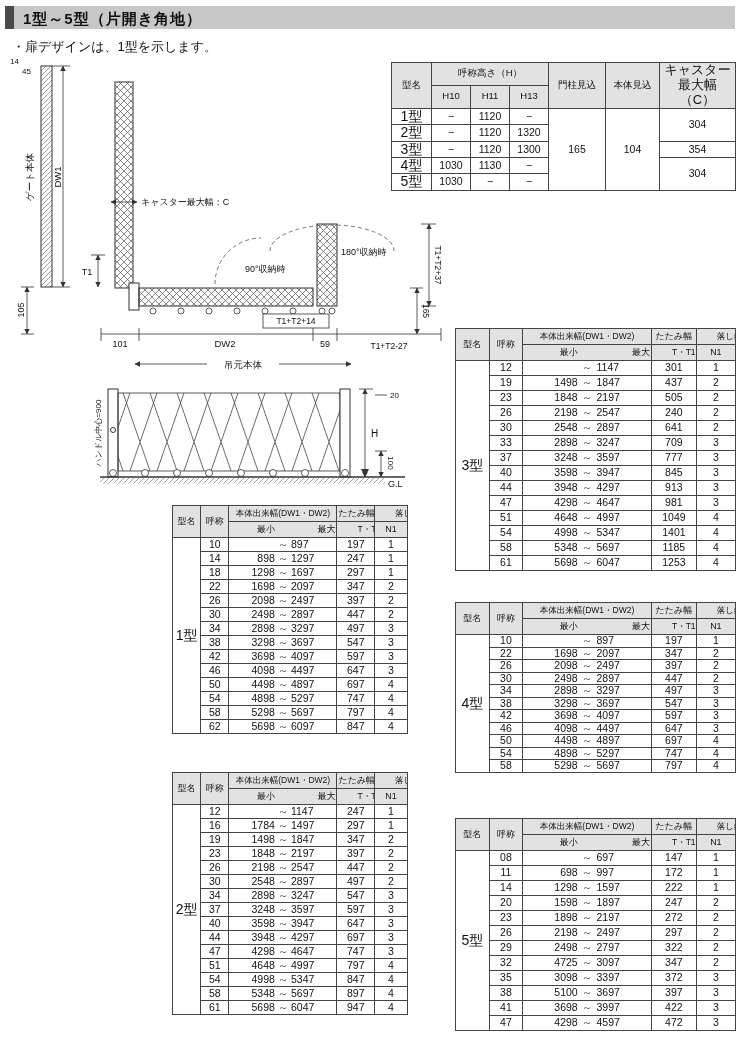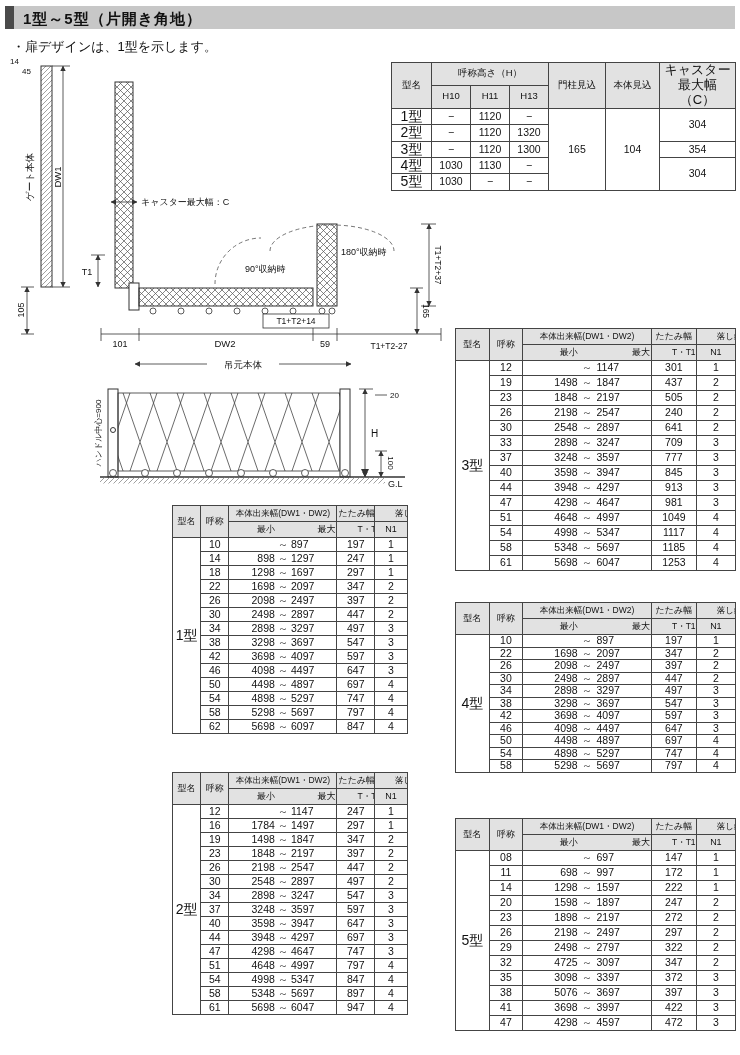--- a/index.html
+++ b/index.html
@@ -650,21 +650,21 @@
             <td class="mid">～</td>
             <td class="num-max">4997</td>
             <td>1049</td>
             <td>4</td>
           </tr>
           <tr>
             <td>54</td>
             <td class="num-min">4998</td>
             <td class="mid">～</td>
             <td class="num-max">5347</td>
-            <td>1117</td>
+            <td>1401</td>
             <td>4</td>
           </tr>
           <tr>
             <td>58</td>
             <td class="num-min">5348</td>
             <td class="mid">～</td>
             <td class="num-max">5697</td>
             <td>1185</td>
             <td>4</td>
           </tr>
@@ -895,21 +895,21 @@
           <tr>
             <td>35</td>
             <td class="num-min">3098</td>
             <td class="mid">～</td>
             <td class="num-max">3397</td>
             <td>372</td>
             <td>3</td>
           </tr>
           <tr>
             <td>38</td>
-            <td class="num-min">5076</td>
+            <td class="num-min">5100</td>
             <td class="mid">～</td>
             <td class="num-max">3697</td>
             <td>397</td>
             <td>3</td>
           </tr>
           <tr>
             <td>41</td>
             <td class="num-min">3698</td>
             <td class="mid">～</td>
             <td class="num-max">3997</td>

